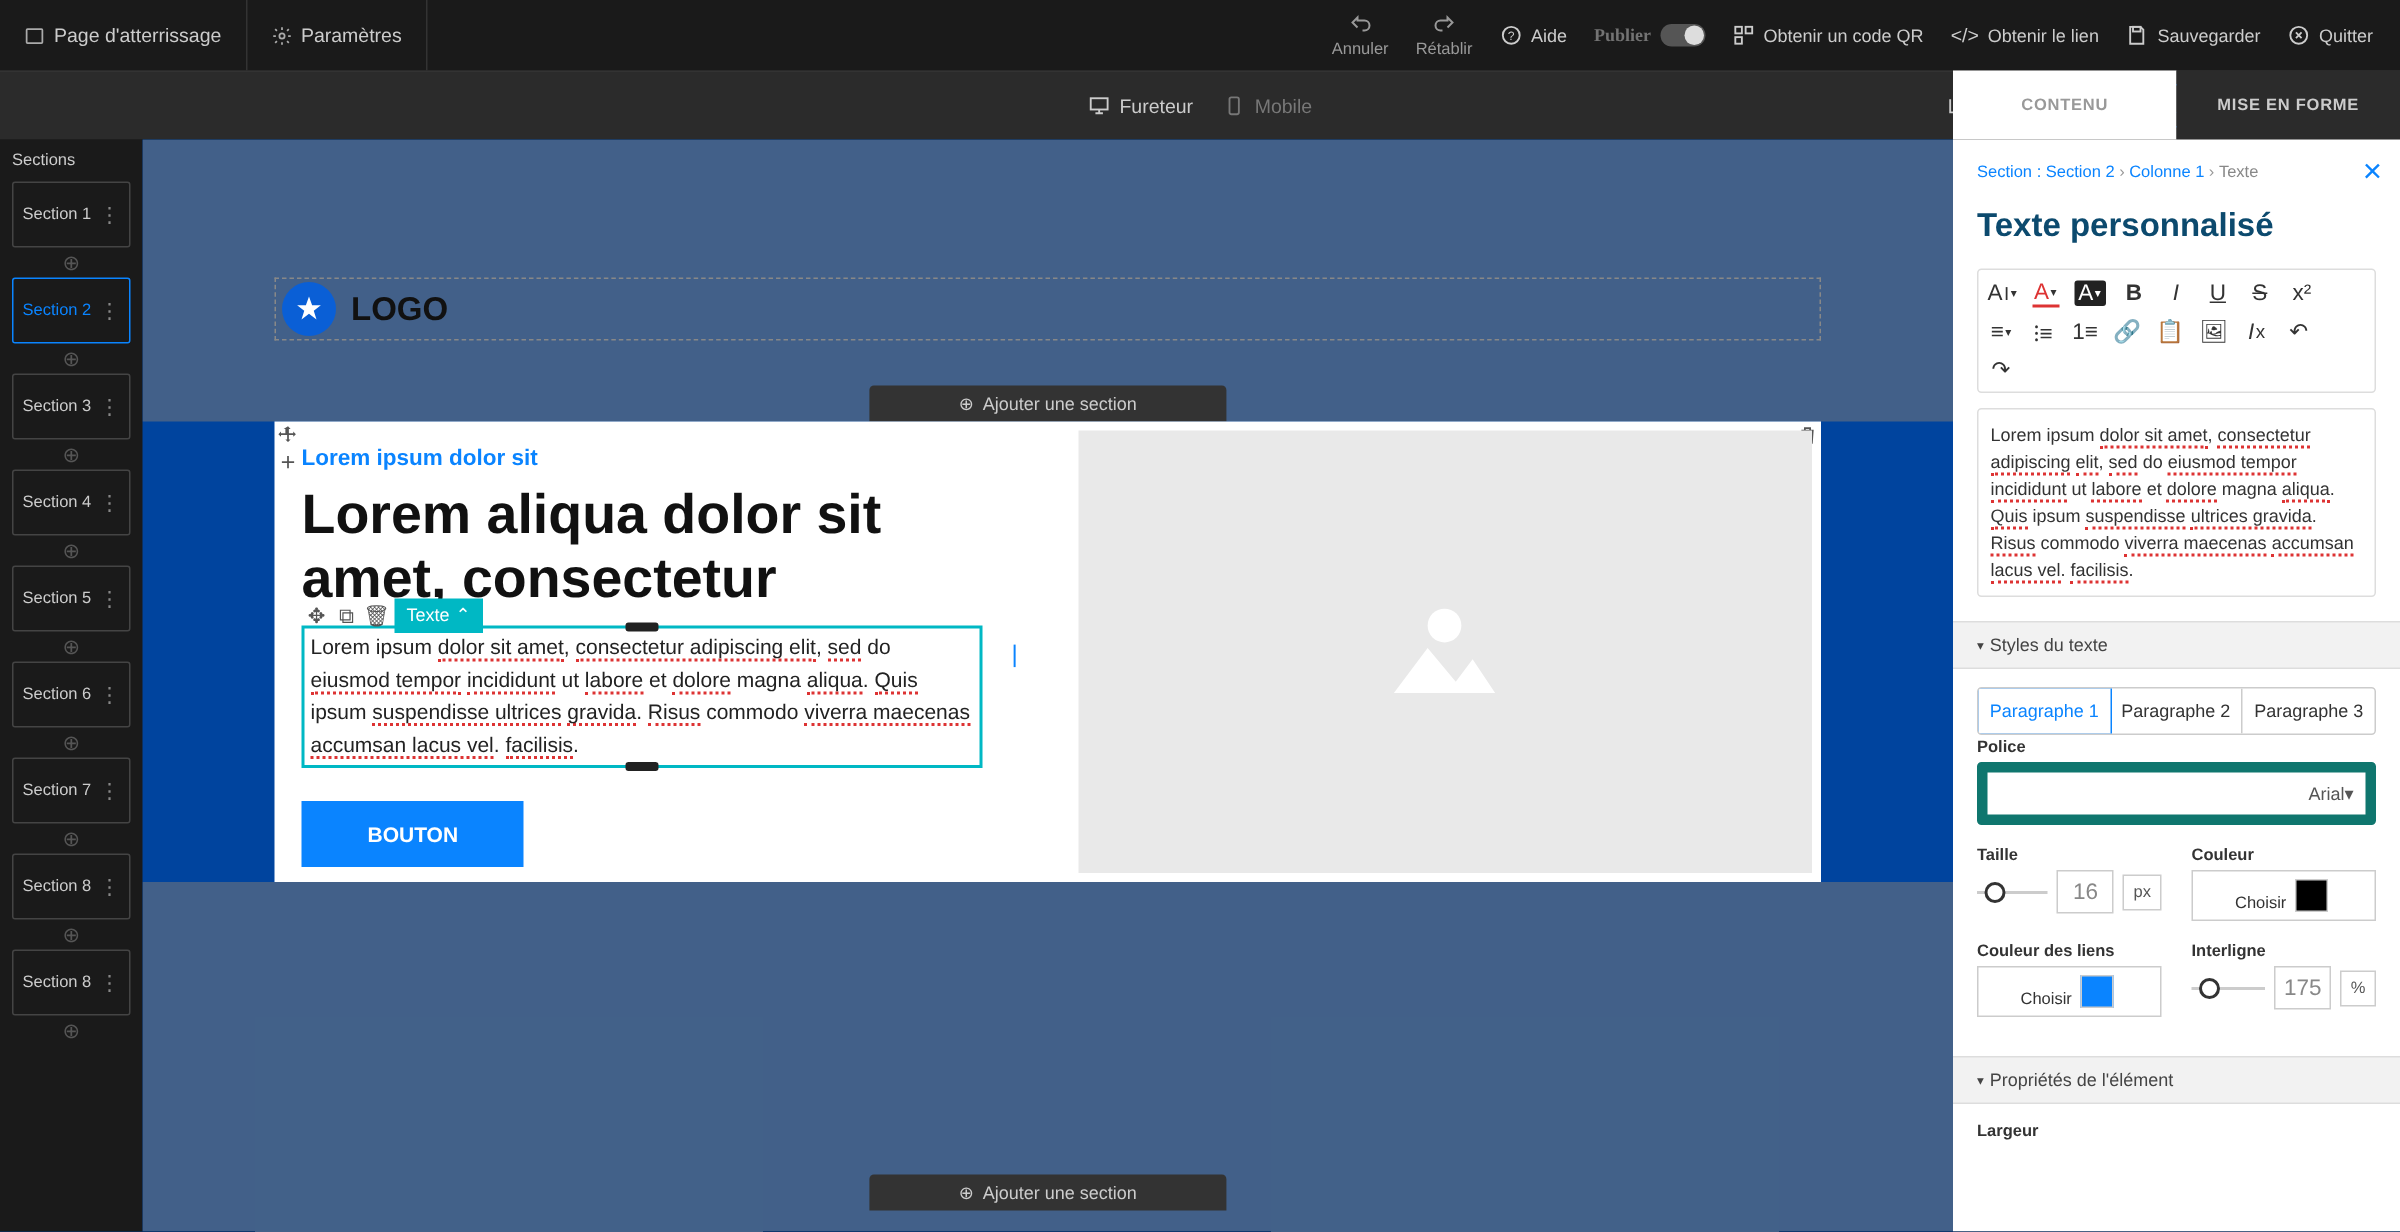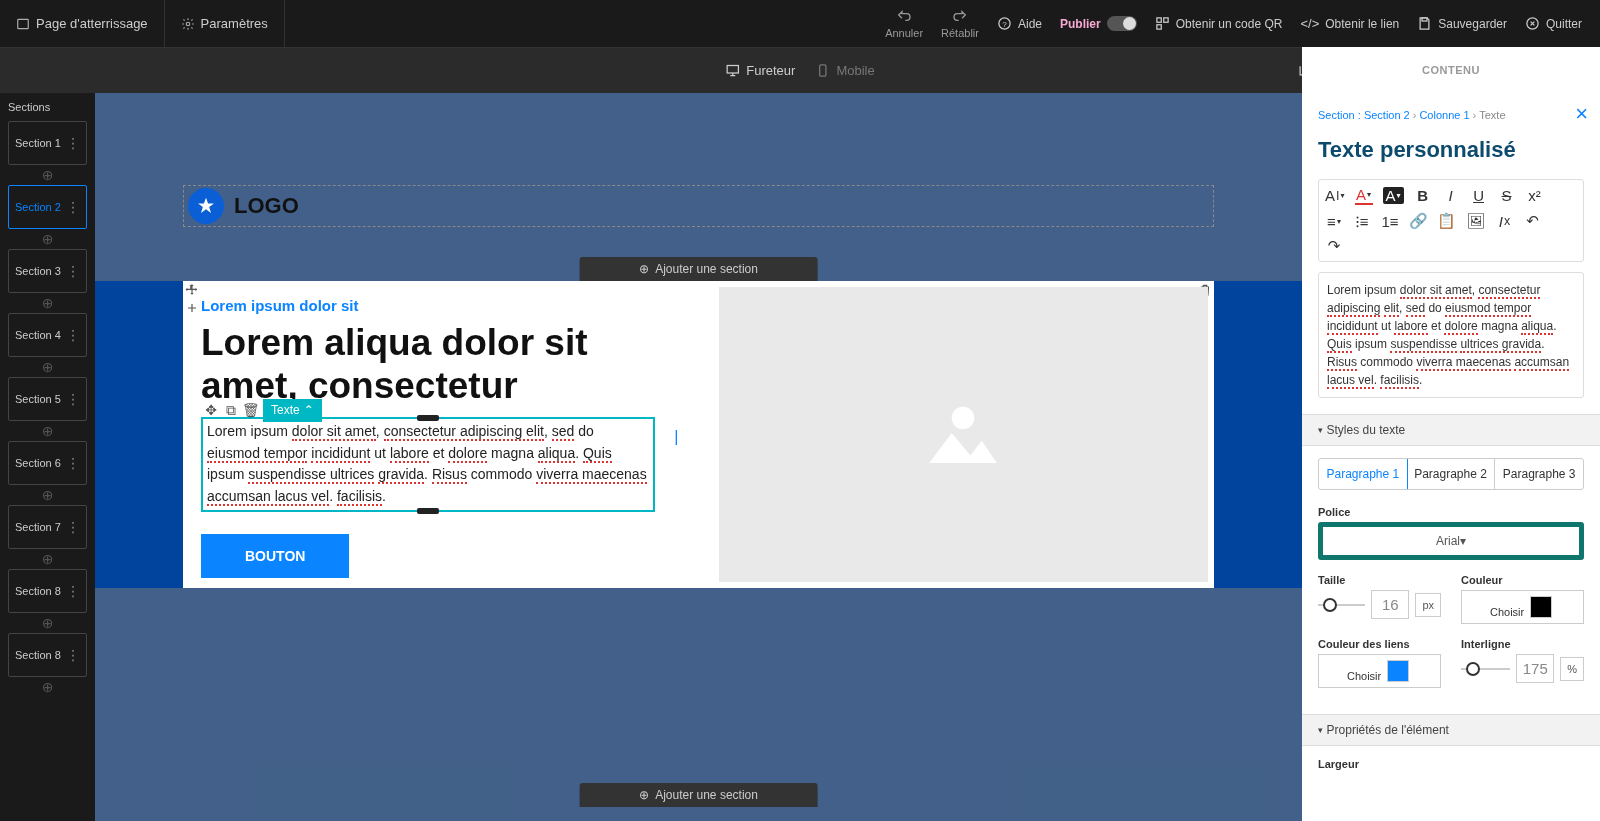--- a/index.html
+++ b/index.html
@@ -8,21 +8,21 @@
 
 .topbar { height:47px; background:#1a1a1a; display:flex; align-items:center; color:#ccc; font-size:13px; }
 .topbar .left { display:flex; align-items:center; height:100%; }
 .top-tab { display:flex; align-items:center; gap:6px; padding:0 16px; height:100%; border-right:1px solid #333; cursor:pointer; }
 .top-tab svg { width:14px; height:14px; fill:#aaa; }
 .topbar .right { margin-left:auto; display:flex; align-items:center; gap:18px; padding-right:18px; height:100%; }
 .top-action { display:flex; flex-direction:column; align-items:center; gap:2px; font-size:11px; color:#999; cursor:pointer; }
 .top-action svg { width:16px; height:16px; fill:#999; }
 .top-link { display:flex; align-items:center; gap:6px; cursor:pointer; font-size:12px; }
 .top-link svg { width:15px; height:15px; fill:#ccc; }
-.publish-lbl { color:#f9a8d4; font-weight:bold; }
+.publish-lbl { color:#737373; font-weight:bold;font-family:Liberation Serif, serif; }
 .toggle { width:30px; height:15px; background:#555; border-radius:8px; position:relative; }
 .toggle::after { content:''; position:absolute; width:13px; height:13px; background:#ddd; border-radius:50%; top:1px; right:1px; }
 
 
 .secondbar { height:46px; background:#2b2b2b; display:flex; align-items:center; position:relative; color:#ccc; font-size:13px; border-top:1px solid #333;text-decoration:underline; }
 .device-switch { position:absolute; left:50%; transform:translateX(-50%); display:flex; gap:20px; }
 .device-btn { display:flex; align-items:center; gap:6px; cursor:pointer; }
 .device-btn.inactive { color:#777; }
 .device-btn svg { width:15px; height:15px; fill:currentColor; }
 .secondbar .sb-right { margin-left:auto; display:flex; align-items:center; gap:20px; padding-right:20px; }
@@ -86,26 +86,26 @@
 .toolbar-box { border:1px solid #ddd; border-radius:3px; padding:6px; margin:0 16px; }
 .tb-row { display:flex; gap:10px; align-items:center; margin-bottom:6px; flex-wrap:wrap; }
 .tb-row:last-child { margin-bottom:0; }
 .tb-btn { font-size:15px; cursor:pointer; display:flex; align-items:center; gap:1px; min-width:18px; justify-content:center; }
 .tb-btn .caret { font-size:8px; }
 .tb-btn.inv { background:#222; color:#fff; padding:0 3px; border-radius:2px; }
 .editor-box { border:1px solid #ddd; border-radius:3px; padding:8px; margin:10px 16px 16px; font-size:12px; line-height:1.5; color:#333; }
 .accordion { background:#f2f2f2; border-top:1px solid #ddd; border-bottom:1px solid #ddd; padding:8px 16px; font-size:12px; color:#444; display:flex; align-items:center; gap:4px; cursor:pointer; }
 .accordion .caret { font-size:9px; }
 .style-body { padding:12px 16px; }
-.para-tabs { display:flex; border:1px solid #ccc; border-radius:3px; overflow:hidden; margin-bottom:16px; }
+.para-tabs { display:flex; border:1px solid #ccc; border-radius:3px; overflow:hidden; margin-bottom:2px; }
 .para-tab { flex:1; text-align:center; padding:8px 4px; font-size:12px; cursor:pointer; border-right:1px solid #ccc; }
 .para-tab:last-child { border-right:none; }
 .para-tab.active { color:#0a84ff; border:1px solid #0a84ff; margin:-1px; z-index:1; }
 .field-label { font-size:11px; font-weight:bold; color:#333; margin-bottom:4px; display:block; }
-.select-box { border:5px solid #0f766e; border-radius:3px; padding:7px 8px; font-size:12px; color:#555; display:flex; justify-content:center; align-items:center; margin-bottom:14px; cursor:pointer; }
+.select-box { border:7px solid #0f766e; border-radius:3px; padding:7px 8px; font-size:12px; color:#555; display:flex; justify-content:flex-end; align-items:center; margin-bottom:14px; cursor:pointer; }
 .field-row { display:flex; gap:20px; margin-bottom:14px; }
 .field-col { flex:1; }
 .slider-row { display:flex; align-items:center; gap:6px; }
 .mini-slider { flex:1; height:2px; background:#ccc; position:relative; }
 .mini-slider::after { content:''; position:absolute; width:10px; height:10px; border:2px solid #333; background:#fff; border-radius:50%; top:-6px; left:10%; }
 .num-input { width:38px; border:1px solid #ccc; padding:5px 4px; font-size:15px; text-align:center; color:#888; }
 .unit-box { border:1px solid #ccc; padding:5px 6px; font-size:11px; color:#555; }
 .color-chip { width:22px; height:22px; border:1px solid #ccc; }
 .color-chip.black { background:#000; }
 .color-chip.blue { background:#0a84ff; }
@@ -222,20 +222,21 @@
           <circle cx="9" cy="9" r="1.5" fill="#ccc"></circle>
           <circle cx="15" cy="9" r="1.5" fill="#ccc"></circle>
         </svg>
       <span>Thème</span>
     </div>
   </div>
 </div>
 
 <div class="rp-tabs">
   <div class="rp-tab active">CONTENU</div>
+  <div class="rp-tab inactive">MISE EN FORME</div>
 </div>
 
 <div class="leftbar">
   <div class="leftbar-title">Sections</div>
   <div id="sections-list">
       <div class="section-item">
         <span>Section 1</span>
         <span class="dots">⋮</span>
       </div>
       <div class="section-add">⊕</div>

